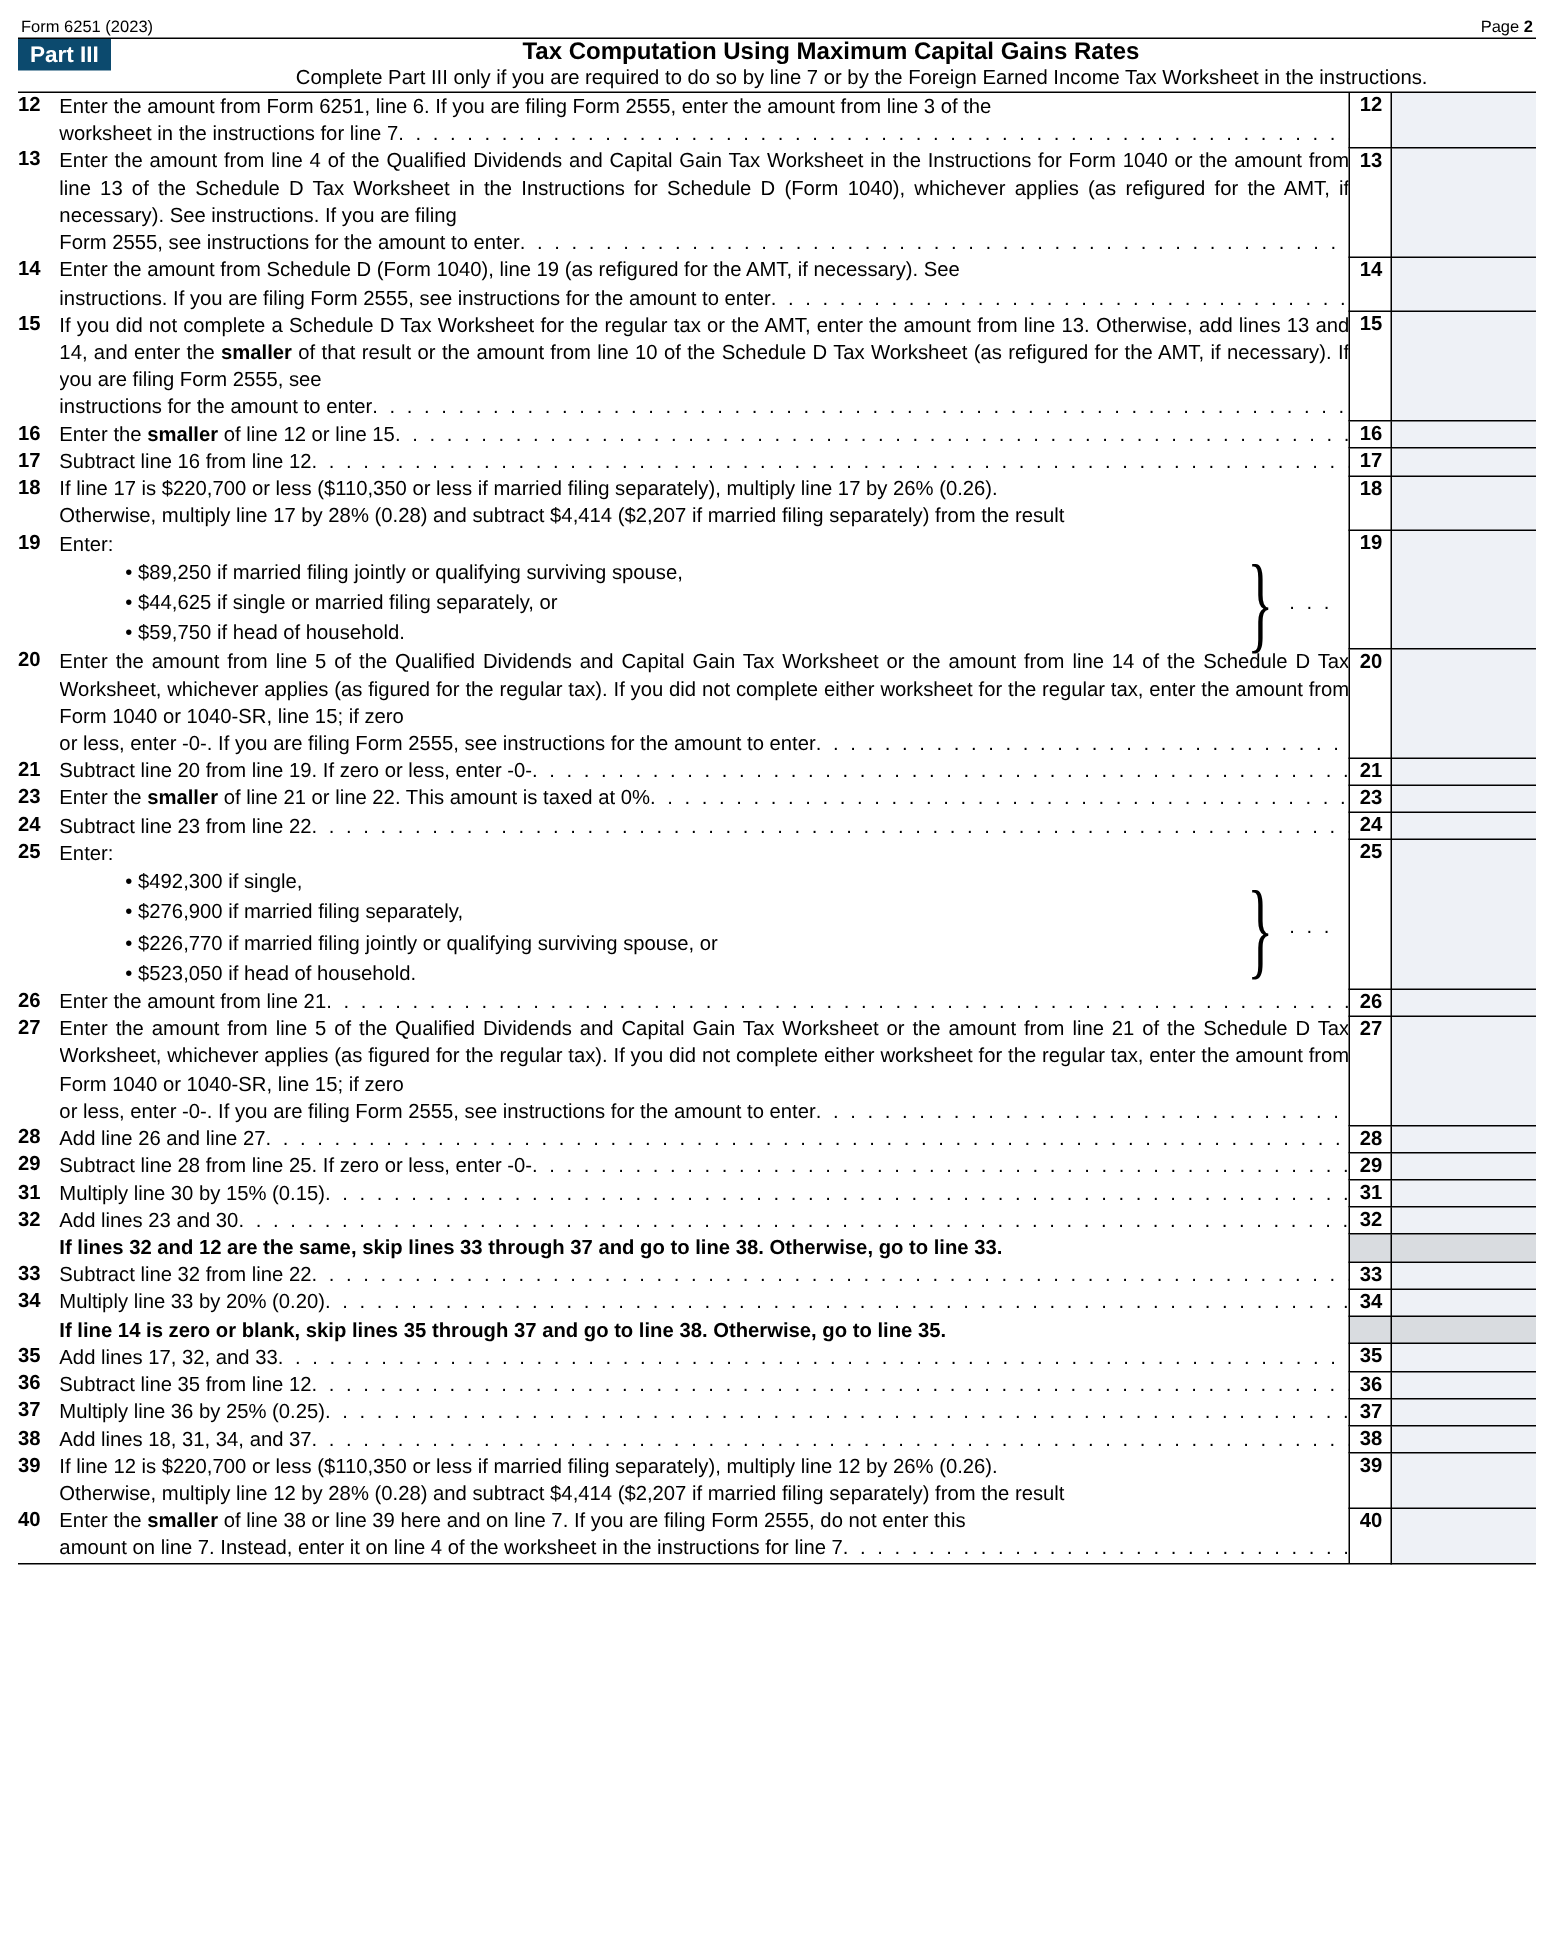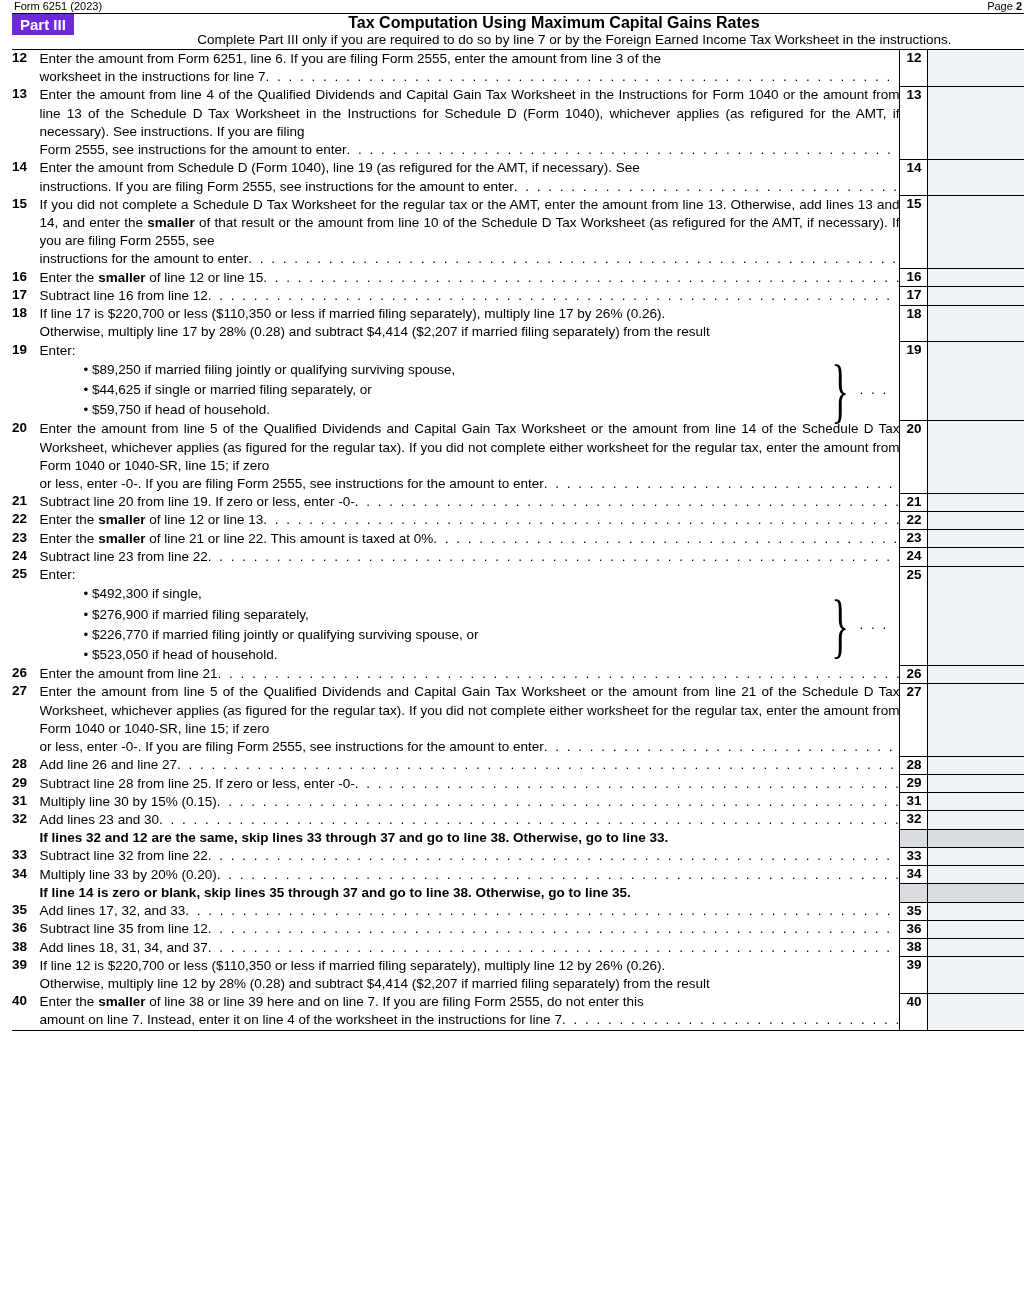--- a/index.html
+++ b/index.html
@@ -1,20 +1,20 @@
 <!DOCTYPE html>
 <html><head>
 <meta charset="utf-8">
 <style>
   * { box-sizing: border-box; margin: 0; padding: 0; }
   body { font-family: Arial, Helvetica, sans-serif; font-size: 13.5px; width: 1036px; background: #fff; color: #000; }
-  .page { padding: 0 12px 10px 12px; }
+  .page { padding: 12px 12px 10px 12px; }
   .top-row { display: flex; justify-content: space-between; font-size: 11px; padding: 0 2px 1px 2px; border-bottom: 1px solid #000;}
   .part-header { display: flex; align-items: flex-start; border-bottom: 1px solid #000; padding-bottom: 2px; }
-  .part-badge { background: #6d28d9; color: #fff; font-weight: bold; padding: 2px 8px; font-size: 15px; margin-right: 10px; white-space: nowrap; }
+  .part-badge { background: #0c4a6e; color: #fff; font-weight: bold; padding: 2px 8px; font-size: 15px; margin-right: 10px; white-space: nowrap; }
   .part-title-block { flex: 1; text-align: center; }
   .part-title { font-weight: bold; font-size: 16px; }
   .part-sub { font-size: 13.5px; margin-left: 41px; }
   table.form { width: 100%; border-collapse: collapse; }
   table.form td { vertical-align: top; padding: 0; }
   td.lnum-left { width: 36px; text-align: left; font-weight: bold; padding: 3px 0 3px 6px; font-size: 13.5px; }
   td.desc { padding: 3px 4px 3px 2px; text-align: justify; line-height: 1.35; }
   td.lnum-right { width: 36px; text-align: center; font-weight: bold; border-left: 1px solid #000; border-right: 1px solid #000; border-bottom: 1px solid #000; vertical-align: bottom; padding: 3px 2px; background: #fff; }
   td.amount { width: 160px; border-bottom: 1px solid #000; vertical-align: bottom; background: #eef1f6; }
   td.shade { background: #d9dce0; }
@@ -178,31 +178,20 @@
       <td class="desc">
             <div class="desc-last">
               <span class="txt">Subtract line 20 from line 19. If zero or less, enter -0-</span>
               <span class="fill"></span>
             </div>
           </td>
       <td class="lnum-right">21</td>
       <td class="amount"></td>
     </tr>
 
-    <tr>
-      <td class="lnum-left">22</td>
-      <td class="desc">
-            <div class="desc-last">
-              <span class="txt"><span>Enter the </span><b>smaller</b><span> of line 12 or line 13</span></span>
-              <span class="fill"></span>
-            </div>
-          </td>
-      <td class="lnum-right">22</td>
-      <td class="amount"></td>
-    </tr>
 
     <tr>
       <td class="lnum-left">23</td>
       <td class="desc">
             <div class="desc-last">
               <span class="txt"><span>Enter the </span><b>smaller</b><span> of line 21 or line 22. This amount is taxed at 0%</span></span>
               <span class="fill"></span>
             </div>
           </td>
       <td class="lnum-right">23</td>
@@ -369,20 +358,31 @@
       <td class="desc">
             <div class="desc-last">
               <span class="txt">Subtract line 35 from line 12</span>
               <span class="fill"></span>
             </div>
           </td>
       <td class="lnum-right">36</td>
       <td class="amount"></td>
     </tr>
 
+    <tr>
+      <td class="lnum-left">37</td>
+      <td class="desc">
+            <div class="desc-last">
+              <span class="txt">Multiply line 36 by 25% (0.25)</span>
+              <span class="fill"></span>
+            </div>
+          </td>
+      <td class="lnum-right">37</td>
+      <td class="amount"></td>
+    </tr>
 
     <tr>
       <td class="lnum-left">38</td>
       <td class="desc">
             <div class="desc-last">
               <span class="txt">Add lines 18, 31, 34, and 37</span>
               <span class="fill"></span>
             </div>
           </td>
       <td class="lnum-right">38</td>

